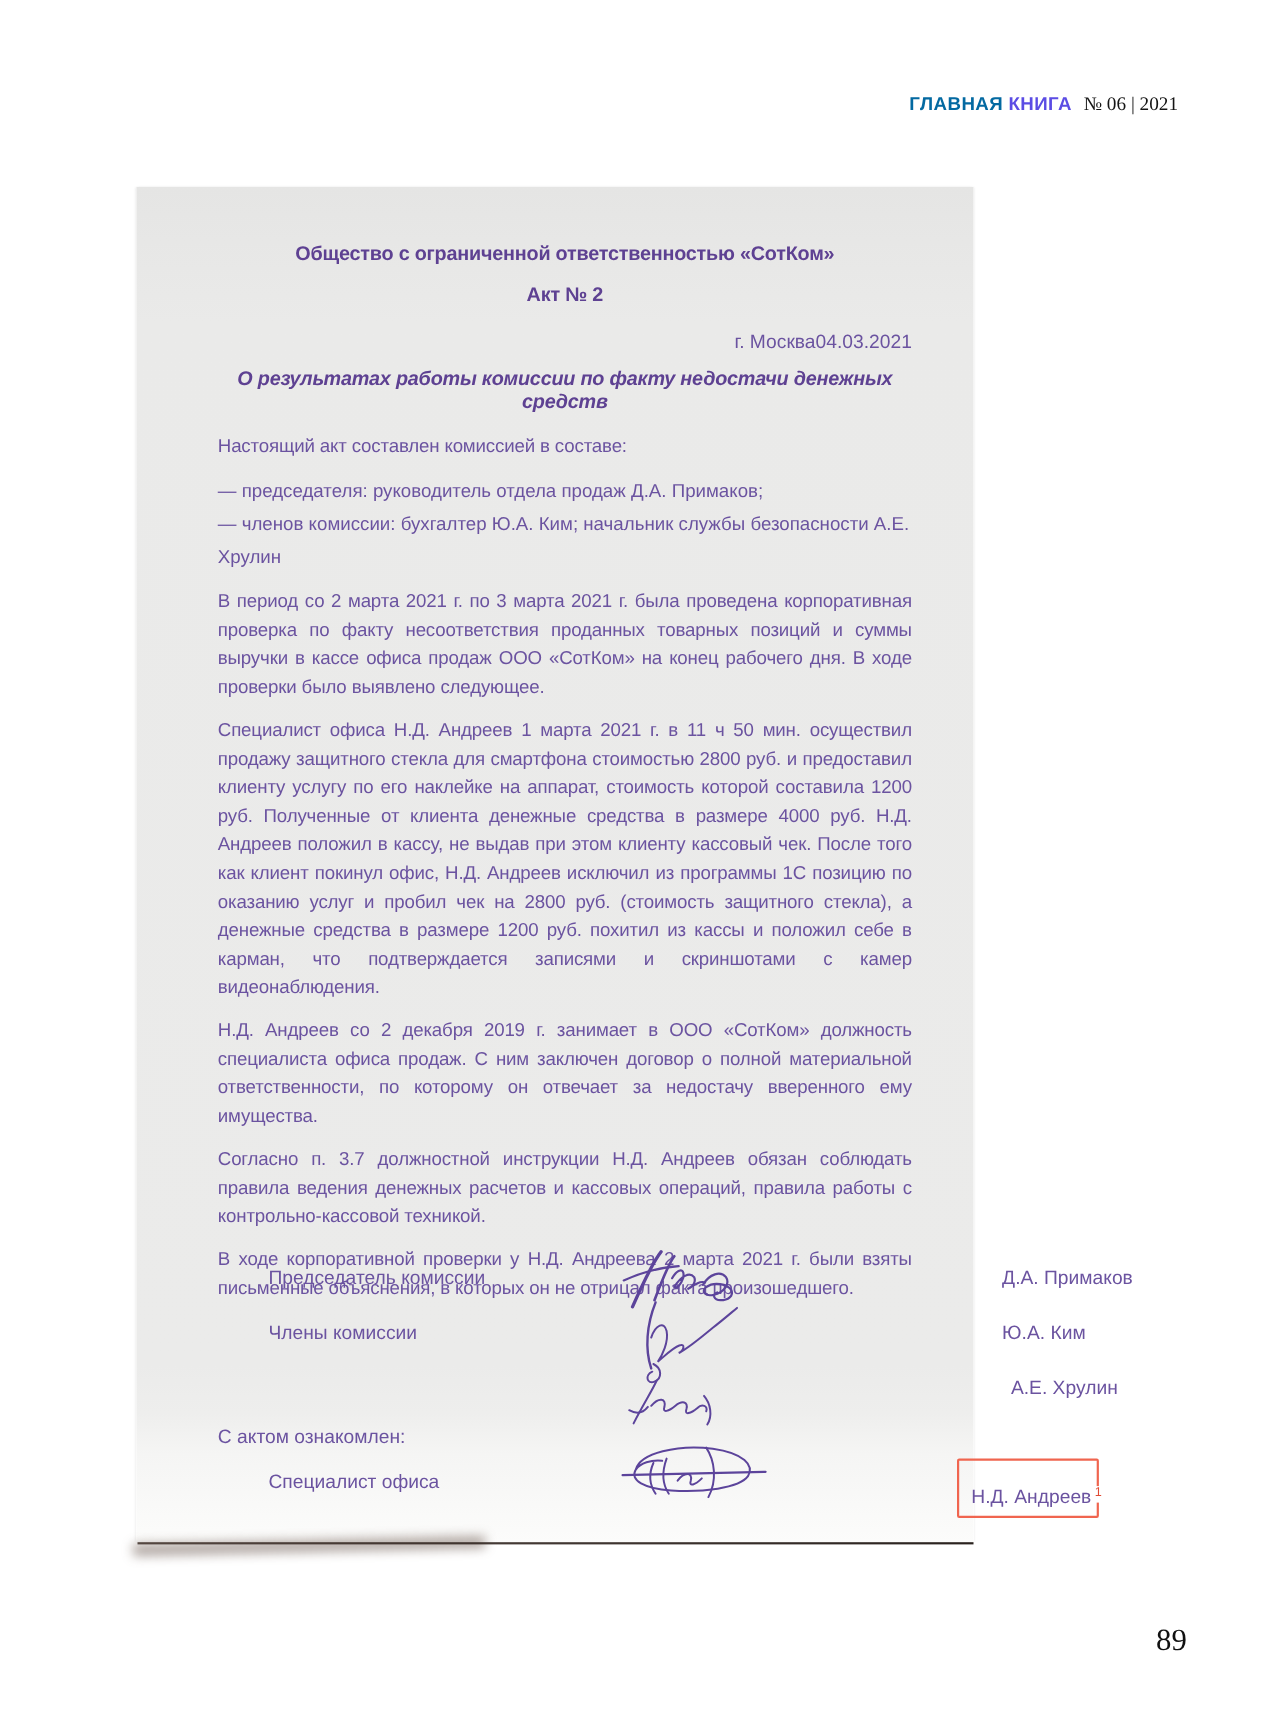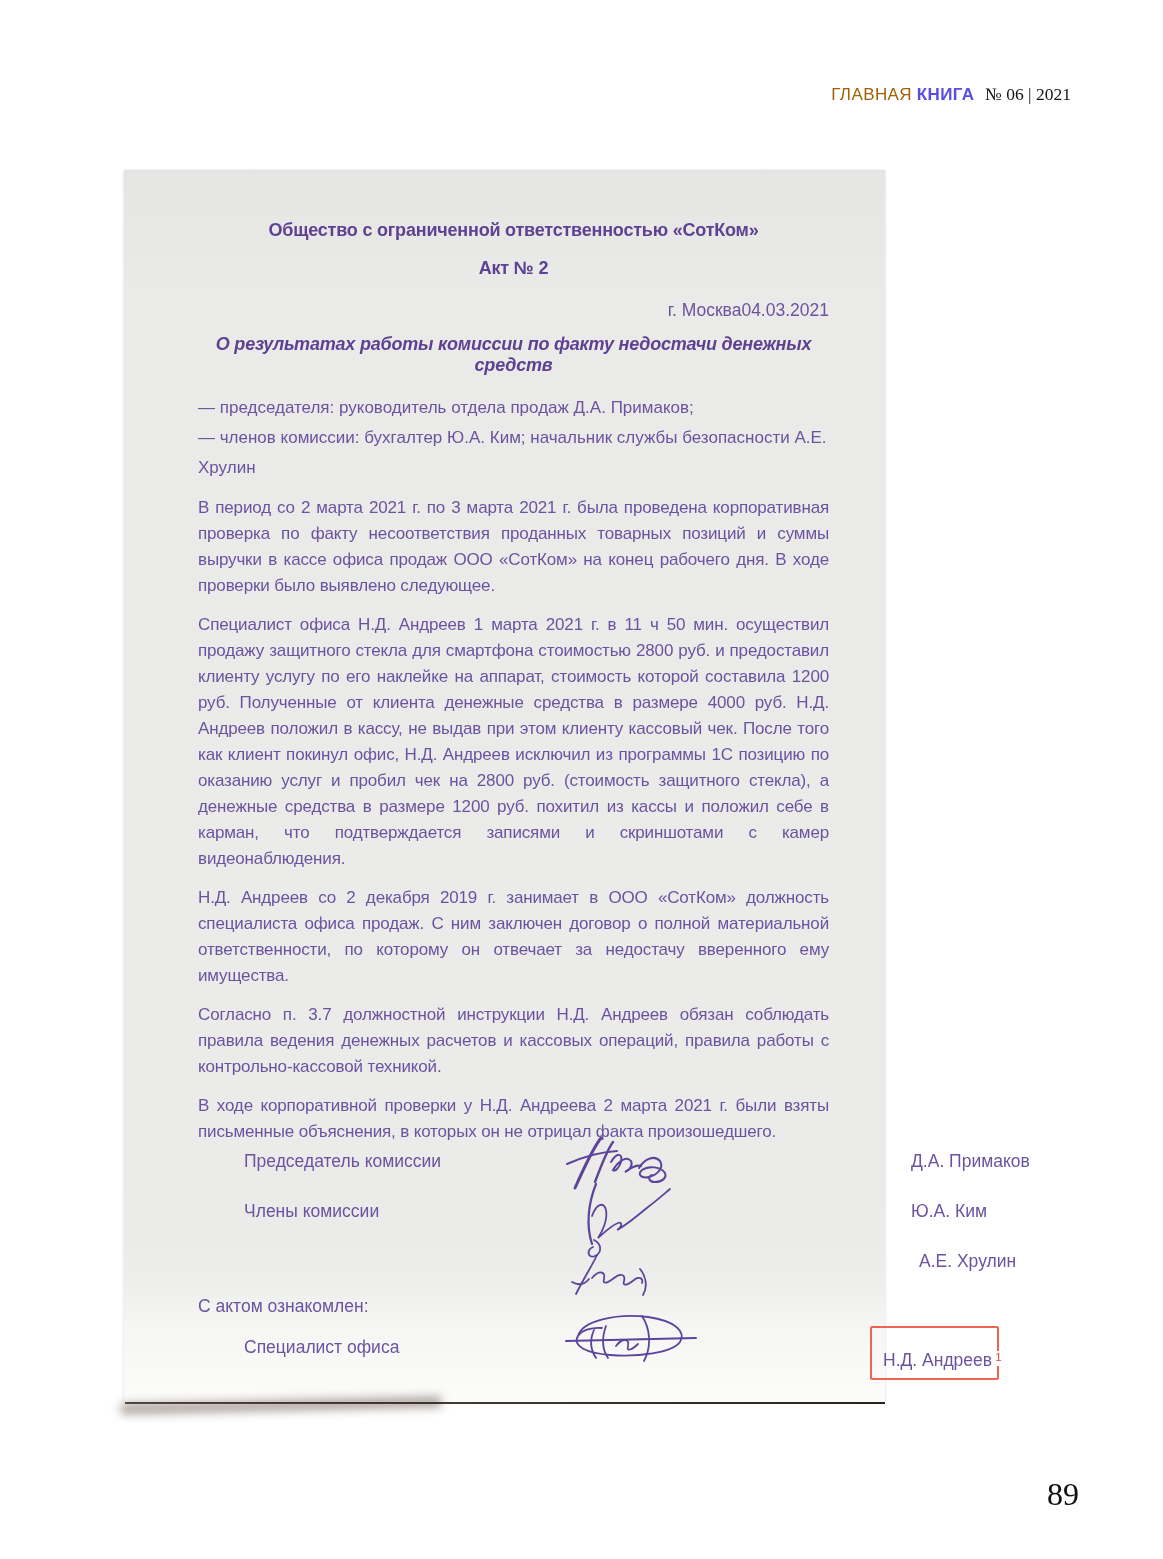--- a/index.html
+++ b/index.html
@@ -4,28 +4,28 @@
 <style>
   html,body { margin:0; padding:0; }
   body {
     width:1163px; height:1559px; background:#ffffff; position:relative;
     font-family:"Liberation Sans", sans-serif; overflow:hidden;
   }
   
   .mag-header {
     position:absolute; top:84px; right:92px; font-size:17px; white-space:nowrap;
   }
-  .brand-primary { font-weight:normal; color:#a16207; letter-spacing:.4px; }
+  .brand-primary { font-weight:bold; color:#0369a1; letter-spacing:.4px; }
   .brand-accent  { font-weight:bold; color:#5b4ce4; letter-spacing:.4px; }
   .issue {
     font-family:"Liberation Serif", serif; font-weight:normal; color:#151515;
     font-size:17.5px; margin-left:6px;
   }
   .page-number {
-    position:absolute; top:1476px; right:84px; font-size:32px;
+    position:absolute; top:1476px; right:84px; font-size:28px;
     font-family:"Liberation Serif", serif; color:#111;
   }
   
   .sheet {
     position:absolute; left:124px; top:170px; width:761px; height:1232px;
     box-sizing:border-box; padding:50px 56px 0 74px;
     background:linear-gradient(180deg,#e5e5e4 0%,#eaeae9 10%,#ebebea 87%,
                #eeeeed 90.5%,#f5f5f4 93.5%,#fcfcfb 100%);
     box-shadow:-1px 0 2px rgba(0,0,0,.08), 1px 0 2px rgba(0,0,0,.08);
   }
@@ -90,20 +90,21 @@
   <p class="doc-heading org-name">Общество с ограниченной ответственностью «СотКом»</p>
   <p class="doc-heading doc-title">Акт № 2</p>
 
   <div class="date-row">
     <span>г. Москва</span>
     <span>04.03.2021</span>
   </div>
 
   <p class="doc-heading subject">О результатах работы комиссии по факту недостачи денежных средств</p>
 
+  <p class="body-p intro-p">Настоящий акт составлен комиссией в составе:</p>
 
   <div class="commission">
     <div>— председателя: руководитель отдела продаж Д.А. Примаков;</div>
     <div>— членов комиссии: бухгалтер Ю.А. Ким; начальник службы безопасности А.Е. Хрулин</div>
   </div>
 
   <p class="body-p">В период со 2 марта 2021 г. по 3 марта 2021 г. была проведена корпоративная проверка по факту несоответствия проданных товарных позиций и суммы выручки в кассе офиса продаж ООО «СотКом» на конец рабочего дня. В ходе проверки было выявлено следующее.</p>
   <p class="body-p">Специалист офиса Н.Д. Андреев 1 марта 2021 г. в 11 ч 50 мин. осуществил продажу защитного стекла для смартфона стоимостью 2800 руб. и предоставил клиенту услугу по его наклейке на аппарат, стоимость которой составила 1200 руб. Полученные от клиента денежные средства в размере 4000 руб. Н.Д. Андреев положил в кассу, не выдав при этом клиенту кассовый чек. После того как клиент покинул офис, Н.Д. Андреев исключил из программы 1С позицию по оказанию услуг и пробил чек на 2800 руб. (стоимость защитного стекла), а денежные средства в размере 1200 руб. похитил из кассы и положил себе в карман, что подтверждается записями и скриншотами с камер видеонаблюдения.</p>
   <p class="body-p">Н.Д. Андреев со 2 декабря 2019 г. занимает в ООО «СотКом» должность специалиста офиса продаж. С ним заключен договор о полной материальной ответственности, по которому он отвечает за недостачу вверенного ему имущества.</p>
   <p class="body-p">Согласно п. 3.7 должностной инструкции Н.Д. Андреев обязан соблюдать правила ведения денежных расчетов и кассовых операций, правила работы с контрольно-кассовой техникой.</p>

